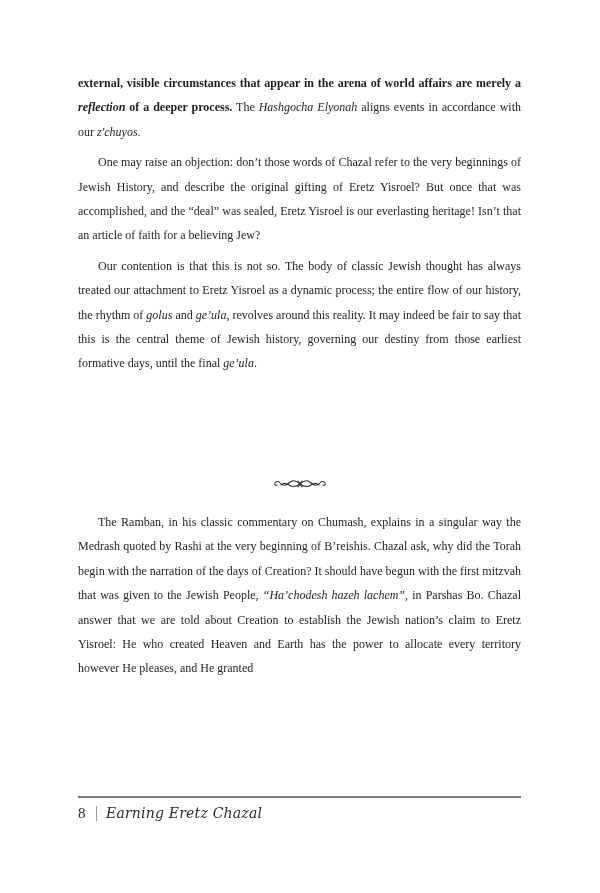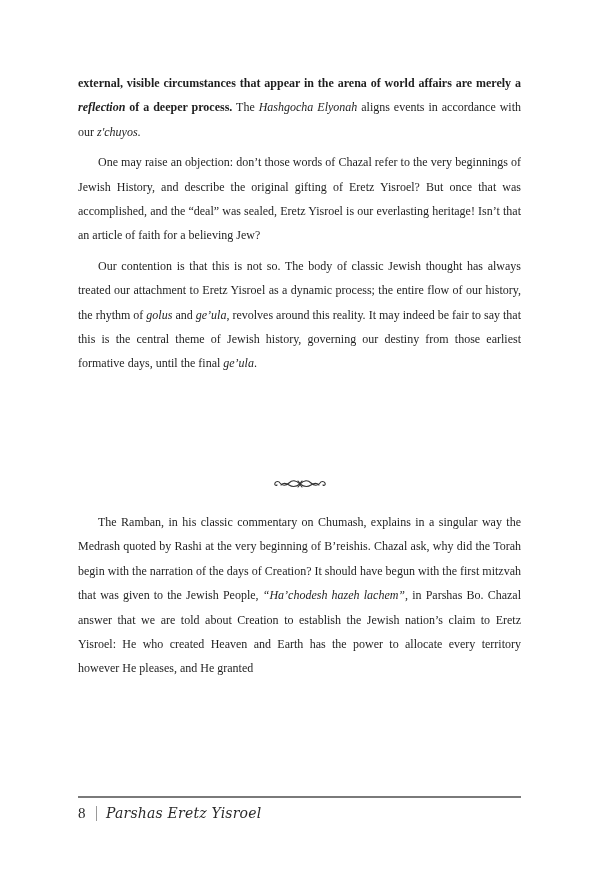--- a/index.html
+++ b/index.html
@@ -111,14 +111,14 @@
 
 <div class="section2">
   <p class="para indent"><span>The Ramban, in his classic commentary on Chumash, explains in a singular way the Medrash quoted by Rashi at the very beginning of B’reishis. Chazal ask, why did the Torah begin with the narration of the days of Creation? It should have begun with the first mitzvah that was given to the Jewish People, </span><span style="font-style: italic;">“Ha’chodesh hazeh lachem”</span><span>, in Parshas Bo. Chazal answer that we are told about Creation to establish the Jewish nation’s claim to Eretz Yisroel: He who created Heaven and Earth has the power to allocate every territory however He pleases, and He granted</span></p>
 </div>
 
 <div class="footer-rule"></div>
 
 <div class="footer">
   <span class="page-num">8</span>
   <span class="sep"></span>
-  <span class="book-title">Parshas Eretz Yisroel</span>
+  <span class="book-title">Earning Eretz Chazal</span>
 </div>
 
 </body></html>

